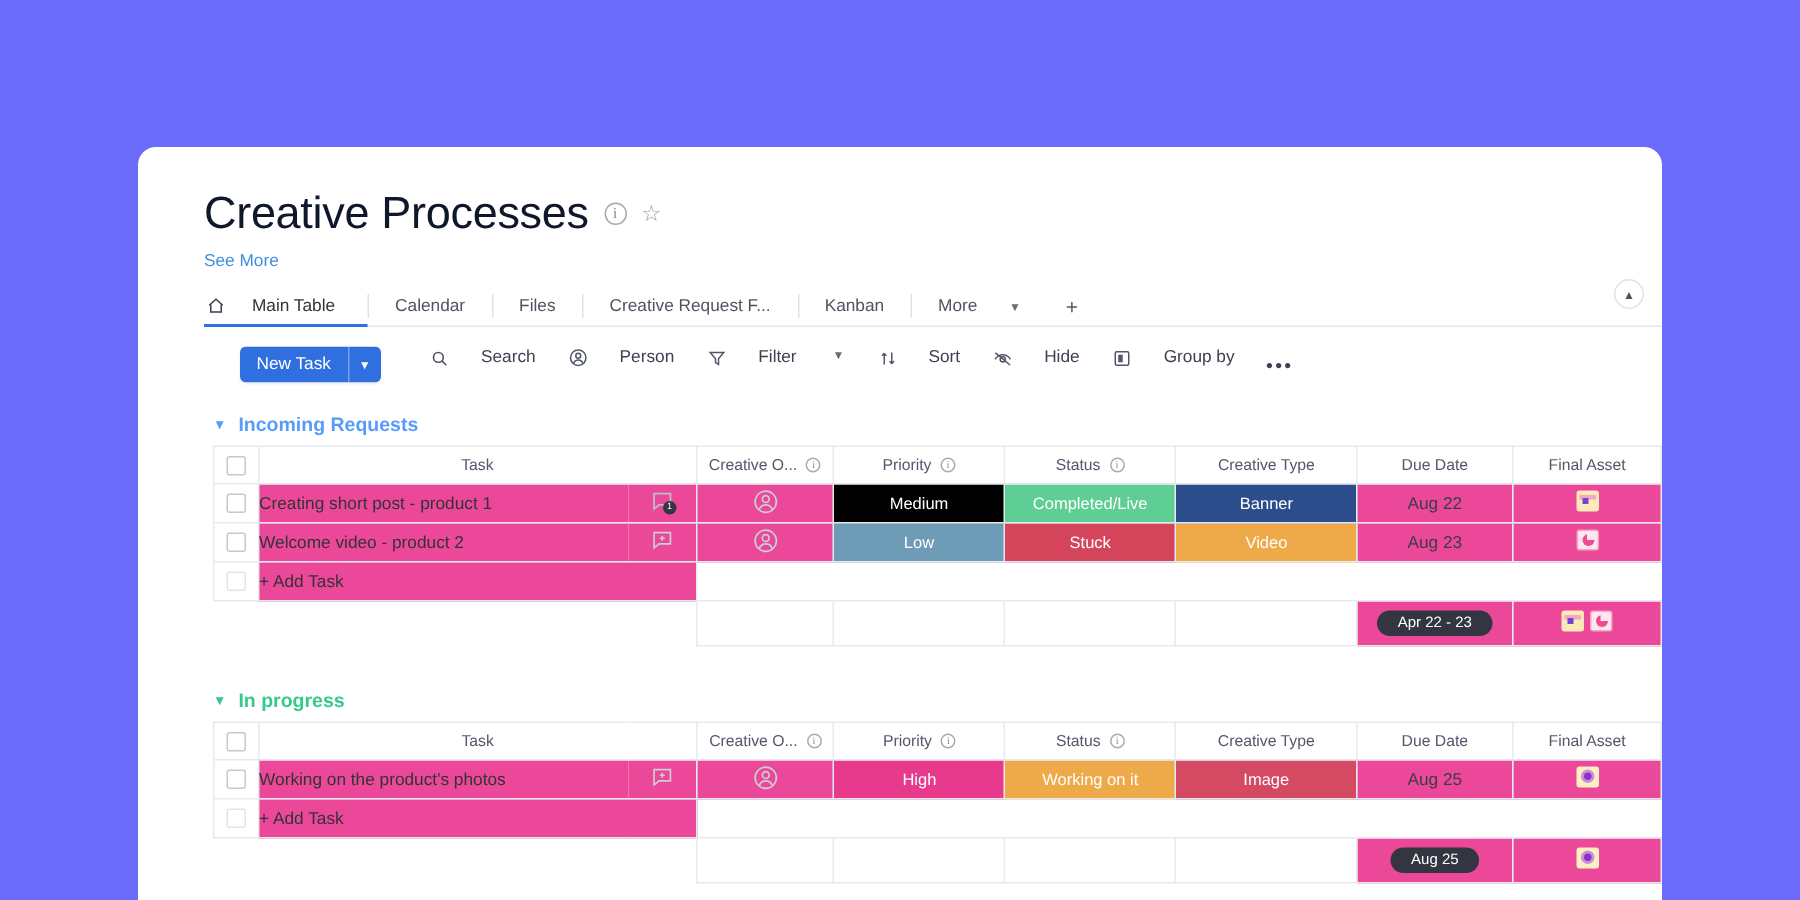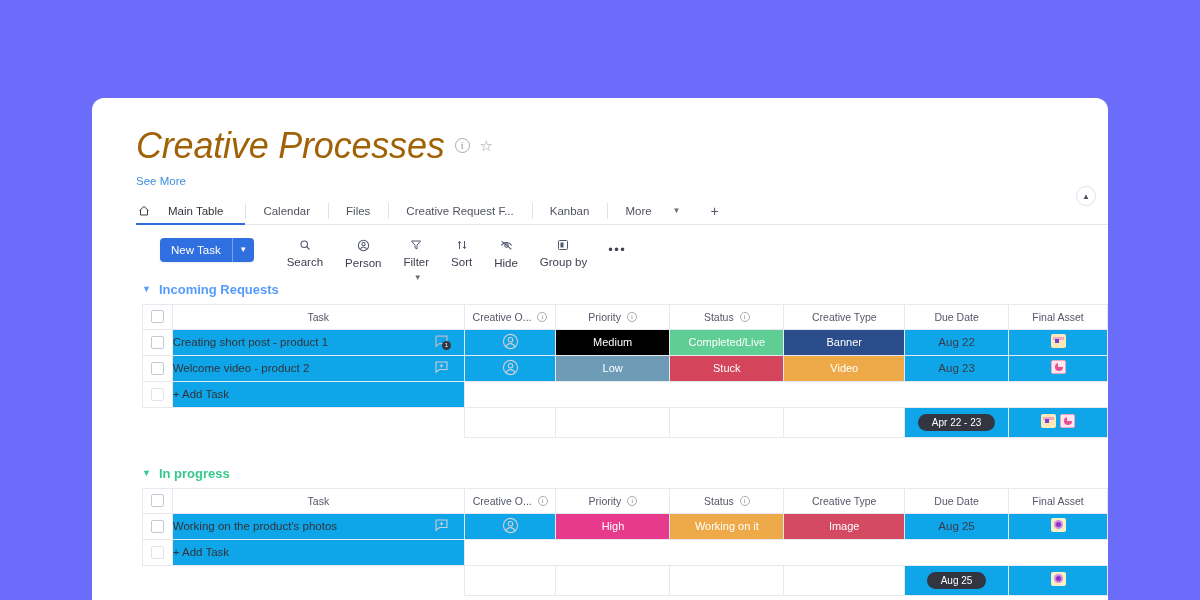--- a/index.html
+++ b/index.html
@@ -20,22 +20,22 @@
     width: 1016px; height: 520px;
     background: #ffffff;
     border-radius: 12px 12px 0 0;
     overflow: hidden;
   }
 
   
   .board-head { padding: 28px 0 0 44px; }
   .title-row { display: flex; align-items: center; gap: 10px; }
   .board-title {
-    font-size: 36px; font-weight: 400; color: #a16207;
-    letter-spacing: -0.2px; line-height: 1.1; font-style: italic;
+    font-size: 30px; font-weight: 400; color: #0f172a;
+    letter-spacing: -0.2px; line-height: 1.1;
   }
   .ico-btn { display: inline-flex; align-items: center; justify-content: center; }
   .info-circle {
     width: 15px; height: 15px; border-radius: 50%;
     border: 1.2px solid #a9aaaf; color: #888a90;
     font-size: 10px; line-height: 13px; text-align: center;
     font-family: "Liberation Serif", serif;
   }
   .star { color: #9b9ca2; font-size: 15px; line-height: 15px; }
 
@@ -91,23 +91,23 @@
   .newtask-main {
     background: #2f6fdf; color: #fff; font-size: 11.5px;
     padding: 0 11px; display: flex; align-items: center; cursor: pointer;
   }
   .newtask-split {
     background: #2f6fdf; color: #fff; width: 22px;
     display: flex; align-items: center; justify-content: center;
     border-left: 1px solid rgba(255,255,255,.35); font-size: 8px; cursor: pointer;
   }
   .tb-item {
-    display: flex; align-items: center; gap: 5px;
+    display: flex; align-items: flex-start; gap: 21px;
     font-size: 11.5px; color: #3d4051; padding: 0 11px;
-    height: 22px; cursor: pointer; white-space: nowrap; flex-direction: column;
+    height: 22px; cursor: pointer; white-space: nowrap;
   }
   .tb-ico { width: 13px; height: 13px; display: inline-flex; align-items: center; justify-content: center; color: #52566a; }
   .dots { letter-spacing: 1.5px; font-size: 13px; color: #3d4051; padding: 0 10px; cursor: pointer; }
 
   
   .group { padding-left: 44px; }
   .group-title {
     display: flex; align-items: center; gap: 8px;
     font-size: 13px; font-weight: bold; margin: 0 0 7px 6px;
   }
@@ -125,21 +125,21 @@
     vertical-align: middle;
   }
   th.hd .hd-in { display: flex; align-items: center; justify-content: center; gap: 6px; }
   th.hd .mini-i {
     width: 10px; height: 10px; border-radius: 50%; border: 1px solid #a9aaaf;
     color: #8b8d96; font-size: 7px; line-height: 8px; text-align: center;
     font-family: "Liberation Serif", serif; display: inline-block;
   }
 
   td.cell {
-    height: 26px; border: 1px solid #e6e9ef; background: #0ea5e9;
+    height: 26px; border: 1px solid #e6e9ef; background: #ec4899;
     font-size: 11.5px; color: #323338; vertical-align: middle;
   }
   td.chk { text-align: center; border: 1px solid #e6e9ef; }
   .checkbox {
     width: 13px; height: 13px; border: 1.3px solid #c6c8d4;
     border-radius: 2px; display: inline-block; vertical-align: middle;
   }
   td.task-cell { padding-left: 20px; text-align: left; border-right: none; }
   td.chat-cell { border-left: none; text-align: center; }
   td.person-cell { text-align: center; }

